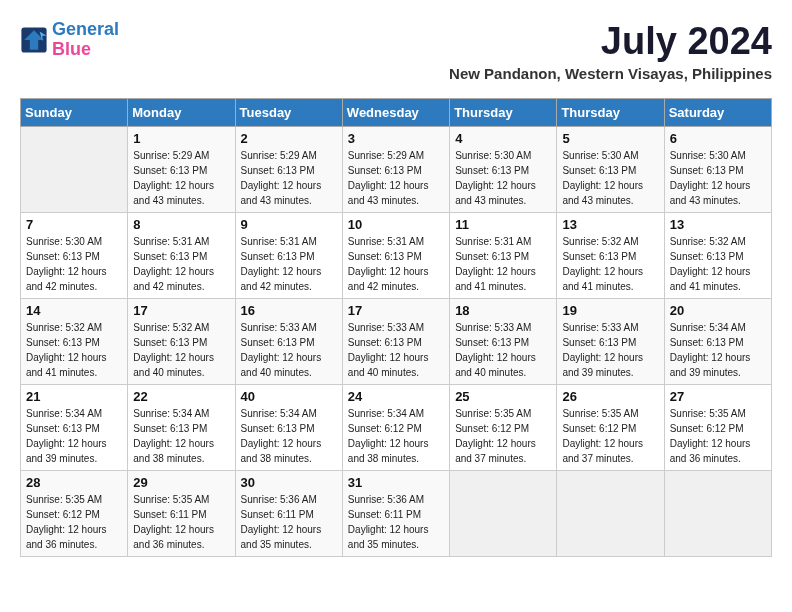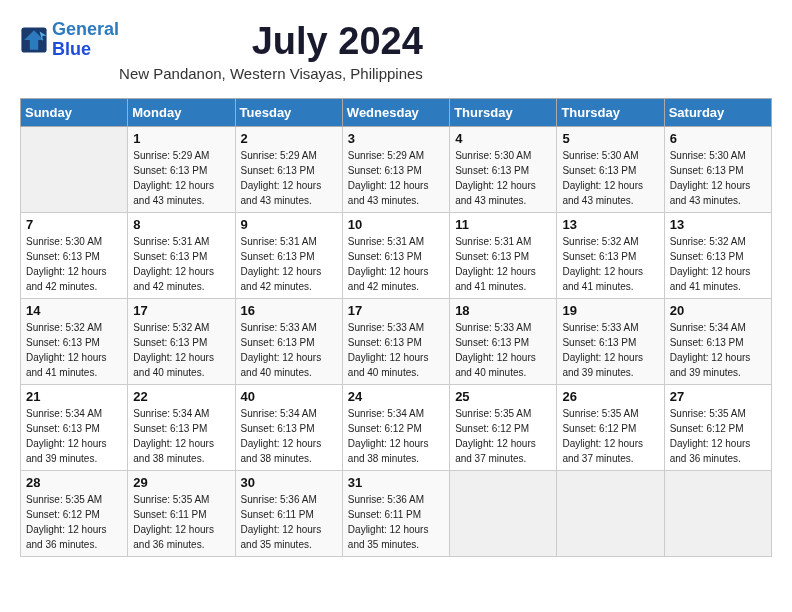--- a/index.html
+++ b/index.html
@@ -5,22 +5,23 @@
     * { box-sizing: border-box; margin: 0; padding: 0; }
     body {
       font-family: Arial, sans-serif;
       background: #fff;
       width: 792px;
       min-height: 612px;
       padding: 20px;
     }
     .header-top {
       display: flex;
+      justify-content: space-between;
       align-items: flex-start;
-      margin-bottom: 16px;
+      margin-bottom: 0;
     }
     .logo {
       display: flex;
       align-items: center;
       gap: 4px;
     }
     .logo-text {
       font-size: 18px;
       font-weight: bold;
       color: #1a1a2e;
@@ -38,25 +39,26 @@
     }
     .month-title {
       font-size: 38px;
       font-weight: bold;
       color: #1a1a2e;
     }
     .location-title {
       font-size: 15px;
       color: #333;
       margin-top: 2px;
+      font-weight: bold;
     }
     .calendar-table {
       width: 100%;
       border-collapse: collapse;
-      margin-top: 0;
+      margin-top: 16px;
       font-size: 11px;
     }
     .calendar-table thead tr th {
       background-color: #2e7abf;
       color: #fff;
       font-size: 13px;
       font-weight: bold;
       padding: 6px 4px;
       text-align: left;
       border: 1px solid #aaa;
@@ -93,21 +95,21 @@
 
 <div class="header-top">
   <div class="logo">
     <svg class="logo-icon" viewBox="0 0 40 40">
       <rect x="2" y="2" width="36" height="36" rx="4" fill="#1a3a6b"></rect>
       <polygon points="20,6 34,20 26,20 26,34 14,34 14,20 6,20" fill="#2e7abf"></polygon>
       <polygon points="28,8 38,14 32,14 32,22" fill="#5ab0e8"></polygon>
     </svg>
     <div class="logo-text">
       <div><span>General</span></div>
-      <div><span style="color:#1d4ed8">Blue</span></div>
+      <div><span style="color:#ec4899">Blue</span></div>
     </div>
   </div>
   <div class="title-block">
     <div class="month-title">July 2024</div>
     <div class="location-title">New Pandanon, Western Visayas, Philippines</div>
   </div>
 </div>
 
 <table class="calendar-table">
   <thead>

